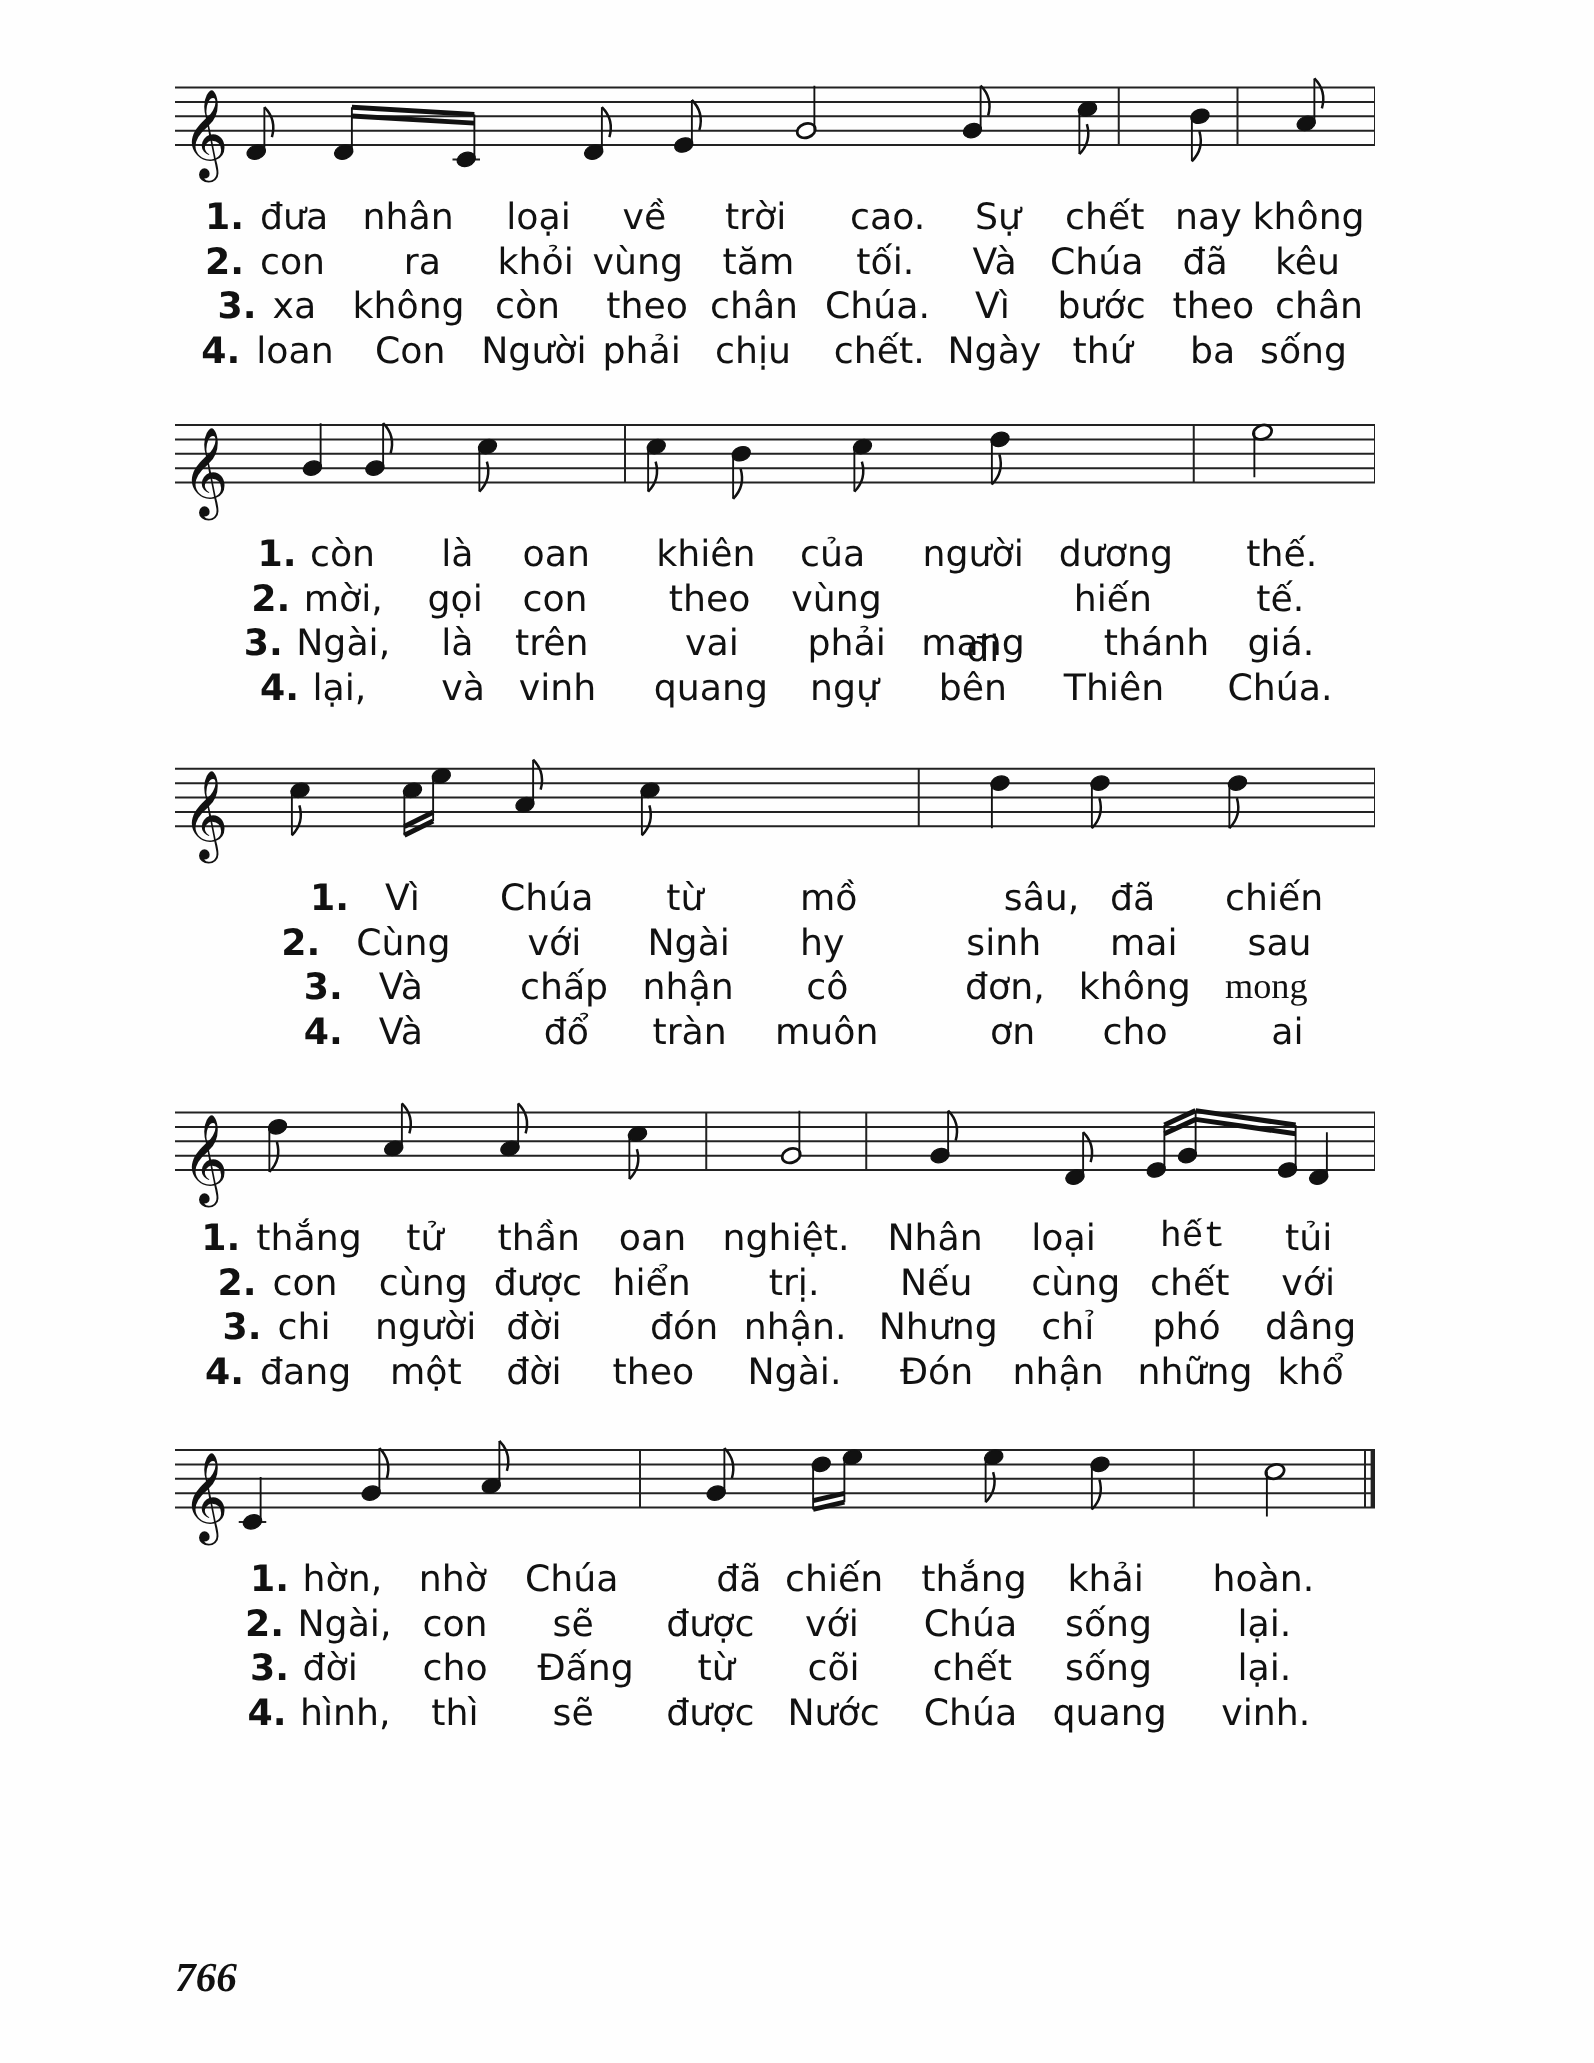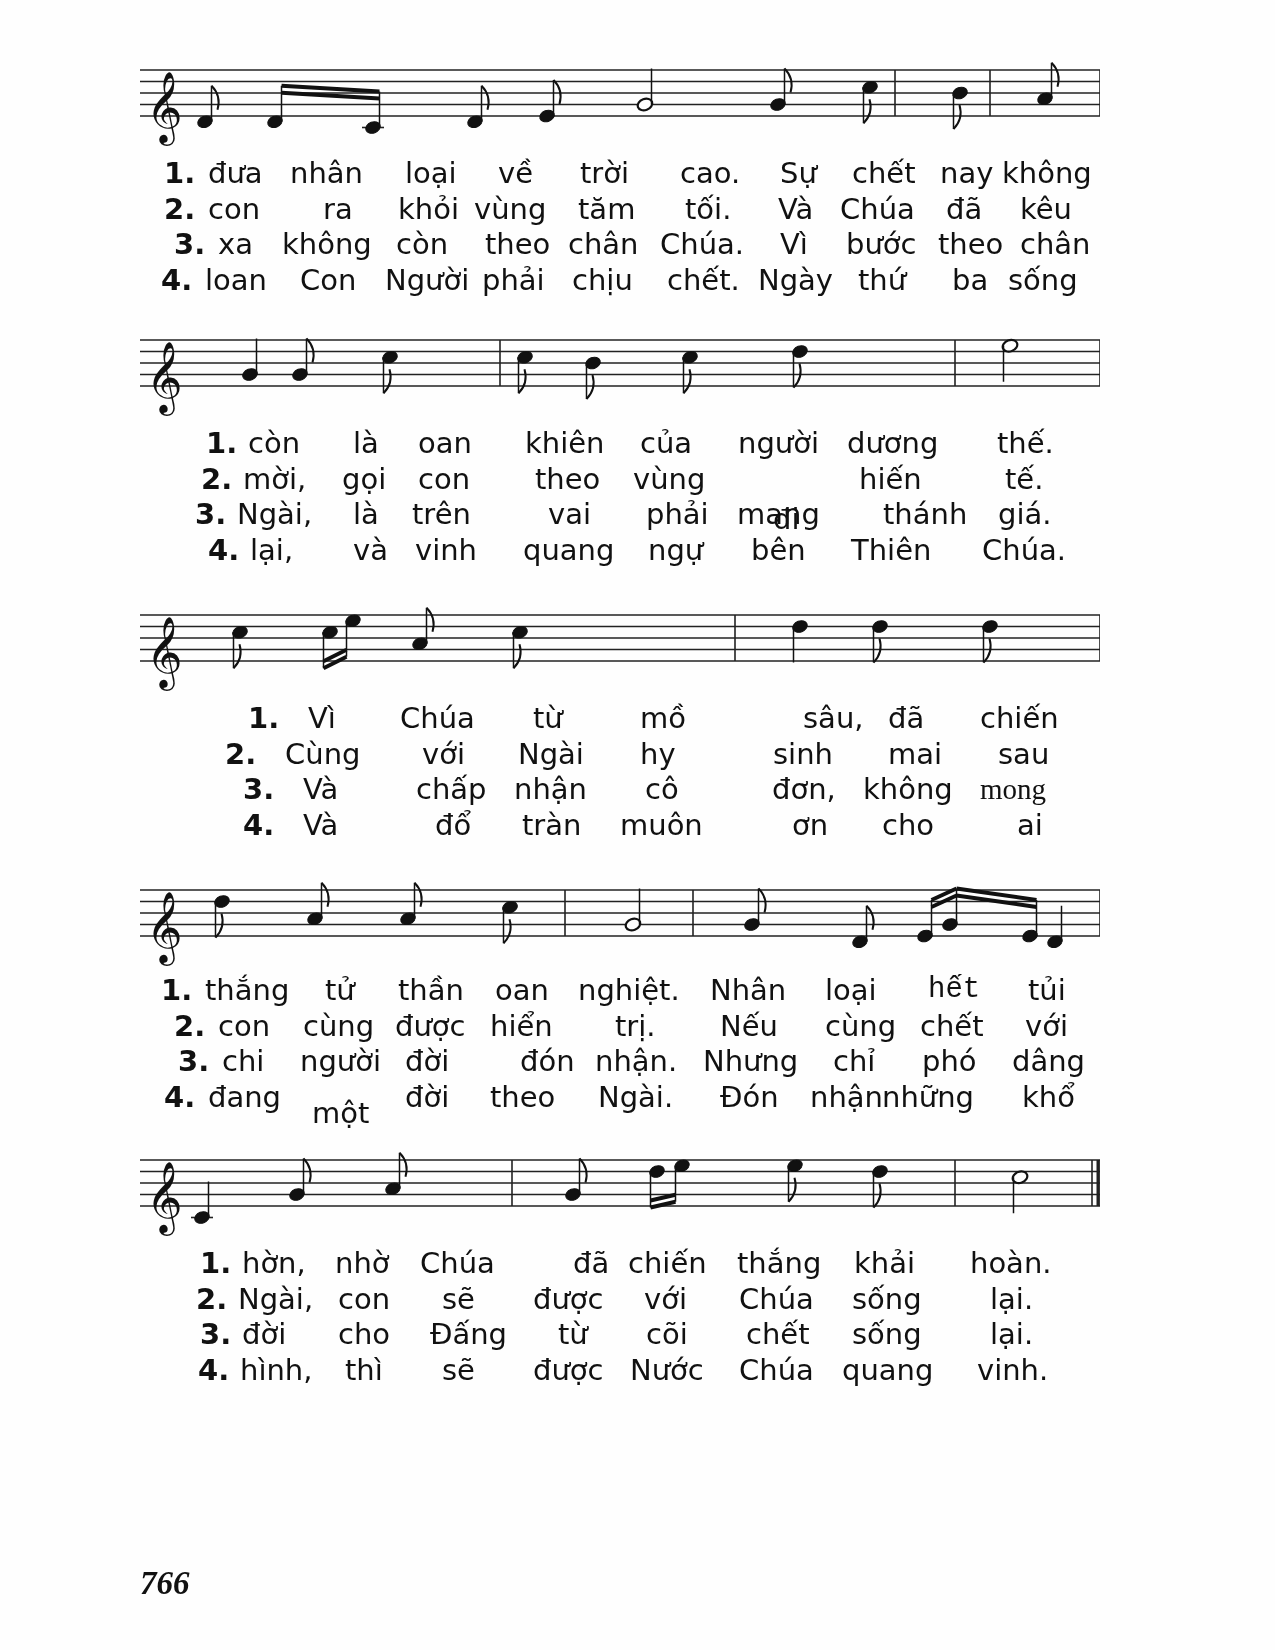--- a/index.html
+++ b/index.html
@@ -359,27 +359,27 @@
             <span class="syl" style="left: 380px;">đón</span>
             <span class="syl" style="left: 455px;">nhận.</span>
             <span class="syl" style="left: 563px;">Nhưng</span>
             <span class="syl" style="left: 693px;">chỉ</span>
             <span class="syl" style="left: 782px;">phó</span>
             <span class="syl" style="left: 872px;">dâng</span>
           </div>
           <div class="verse" style="top: 106.5px;">
             <span class="vnum" style="left: 24px;">4.</span>
             <span class="syl" style="left: 68px;">đang</span>
-            <span class="syl" style="left: 172px; margin-top: 16px;">một</span>
+            <span class="syl" style="left: 172px;">một</span>
             <span class="syl" style="left: 265px;">đời</span>
             <span class="syl" style="left: 350px;">theo</span>
             <span class="syl" style="left: 458px;">Ngài.</span>
             <span class="syl" style="left: 580px;">Đón</span>
             <span class="syl" style="left: 670px;">nhận</span>
-            <span class="syl" style="left: 742px; text-align: right;">những</span>
+            <span class="syl" style="left: 770px; text-align: right;">những</span>
             <span class="syl" style="left: 882px;">khổ</span>
           </div>
         </div>
       </div>
       <div class="system" style="top: 1130px;">
         <div class="staff">
           <svg width="960" height="110" viewBox="0 0 960 110">
             <line x1="0" y1="30" x2="960" y2="30" stroke="#222" stroke-width="1.6"></line>
             <line x1="0" y1="41.5" x2="960" y2="41.5" stroke="#222" stroke-width="1.6"></line>
             <line x1="0" y1="53" x2="960" y2="53" stroke="#222" stroke-width="1.6"></line>

